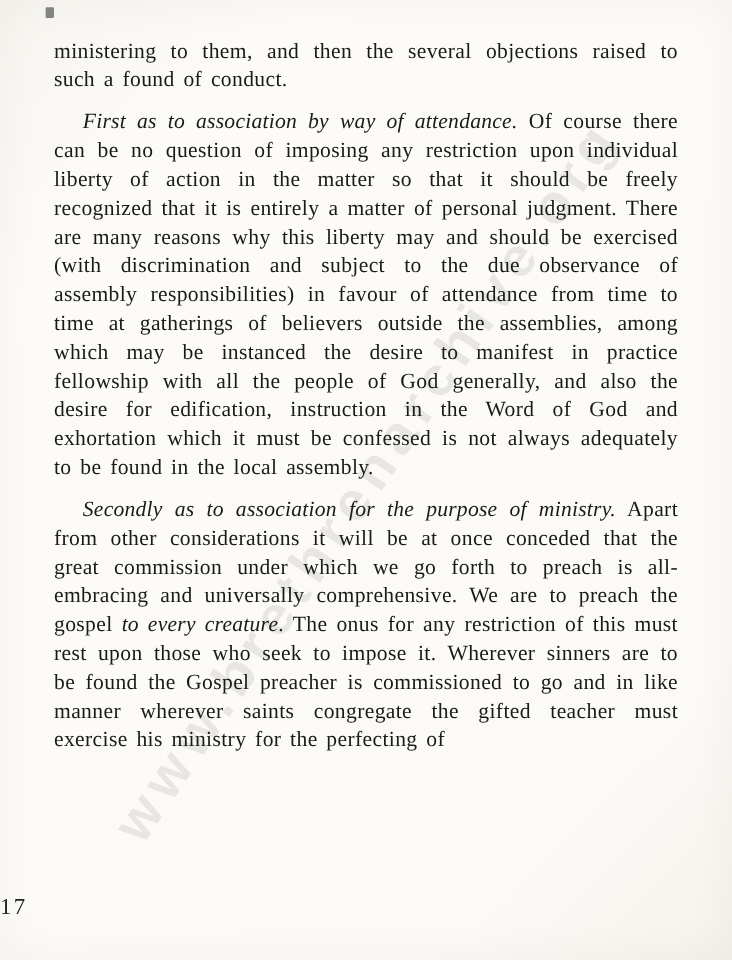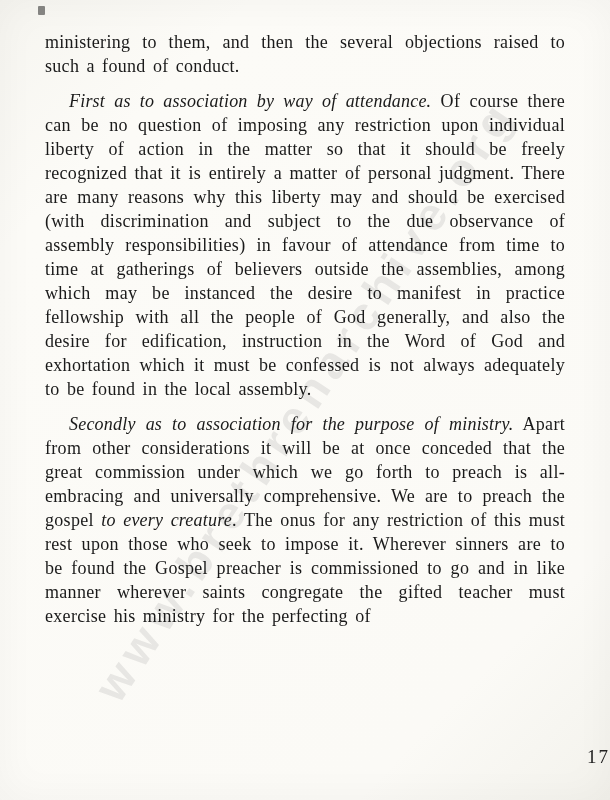--- a/index.html
+++ b/index.html
@@ -41,21 +41,21 @@
   }
   .italic {
     font-style: italic;
     letter-spacing: 0.2px;
   }
   .page-number {
     position: absolute;
     bottom: 32px;
     left: 0;
     width: 610px;
-    text-align: right;
+    text-align: left;
     font-size: 19px;
     letter-spacing: 2px;
     color: #222;
   }
   .watermark {
     position: absolute;
     top: 50%;
     left: 50%;
     transform: translate(-50%, -50%) rotate(-56deg);
     transform-origin: center center;

